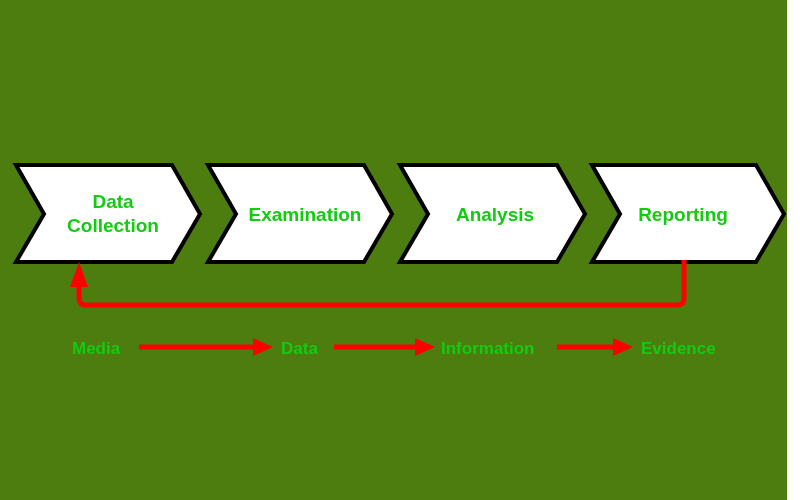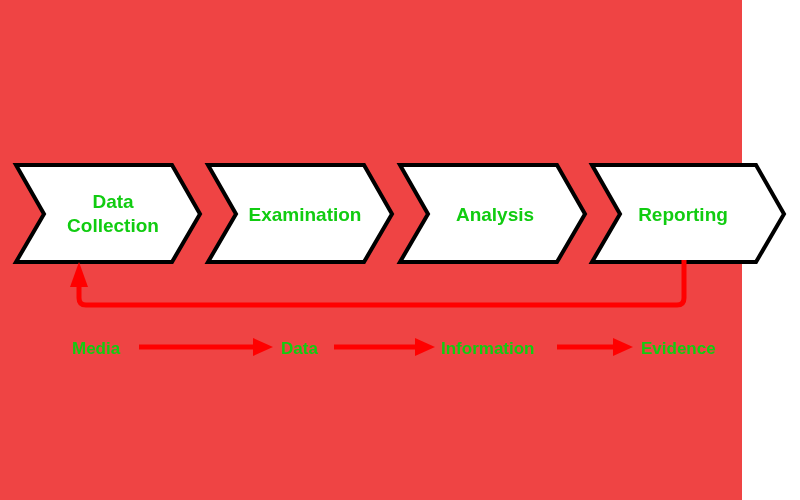--- a/index.html
+++ b/index.html
@@ -11,21 +11,22 @@
   body {
     width: 800px;
     height: 500px;
     overflow: hidden;
     font-family: "Liberation Sans", "DejaVu Sans", sans-serif;
   }
   #canvas {
     position: relative;
     width: 742px;
     height: 500px;
-    background: #ef4444;
+    background: #4d7c0f;
+    padding-left: 45px;
   }
   #flow-svg {
     position: absolute;
     top: 0;
     left: 0;
     width: 800px;
     height: 500px;
     display: block;
   }
   .stage-label {

